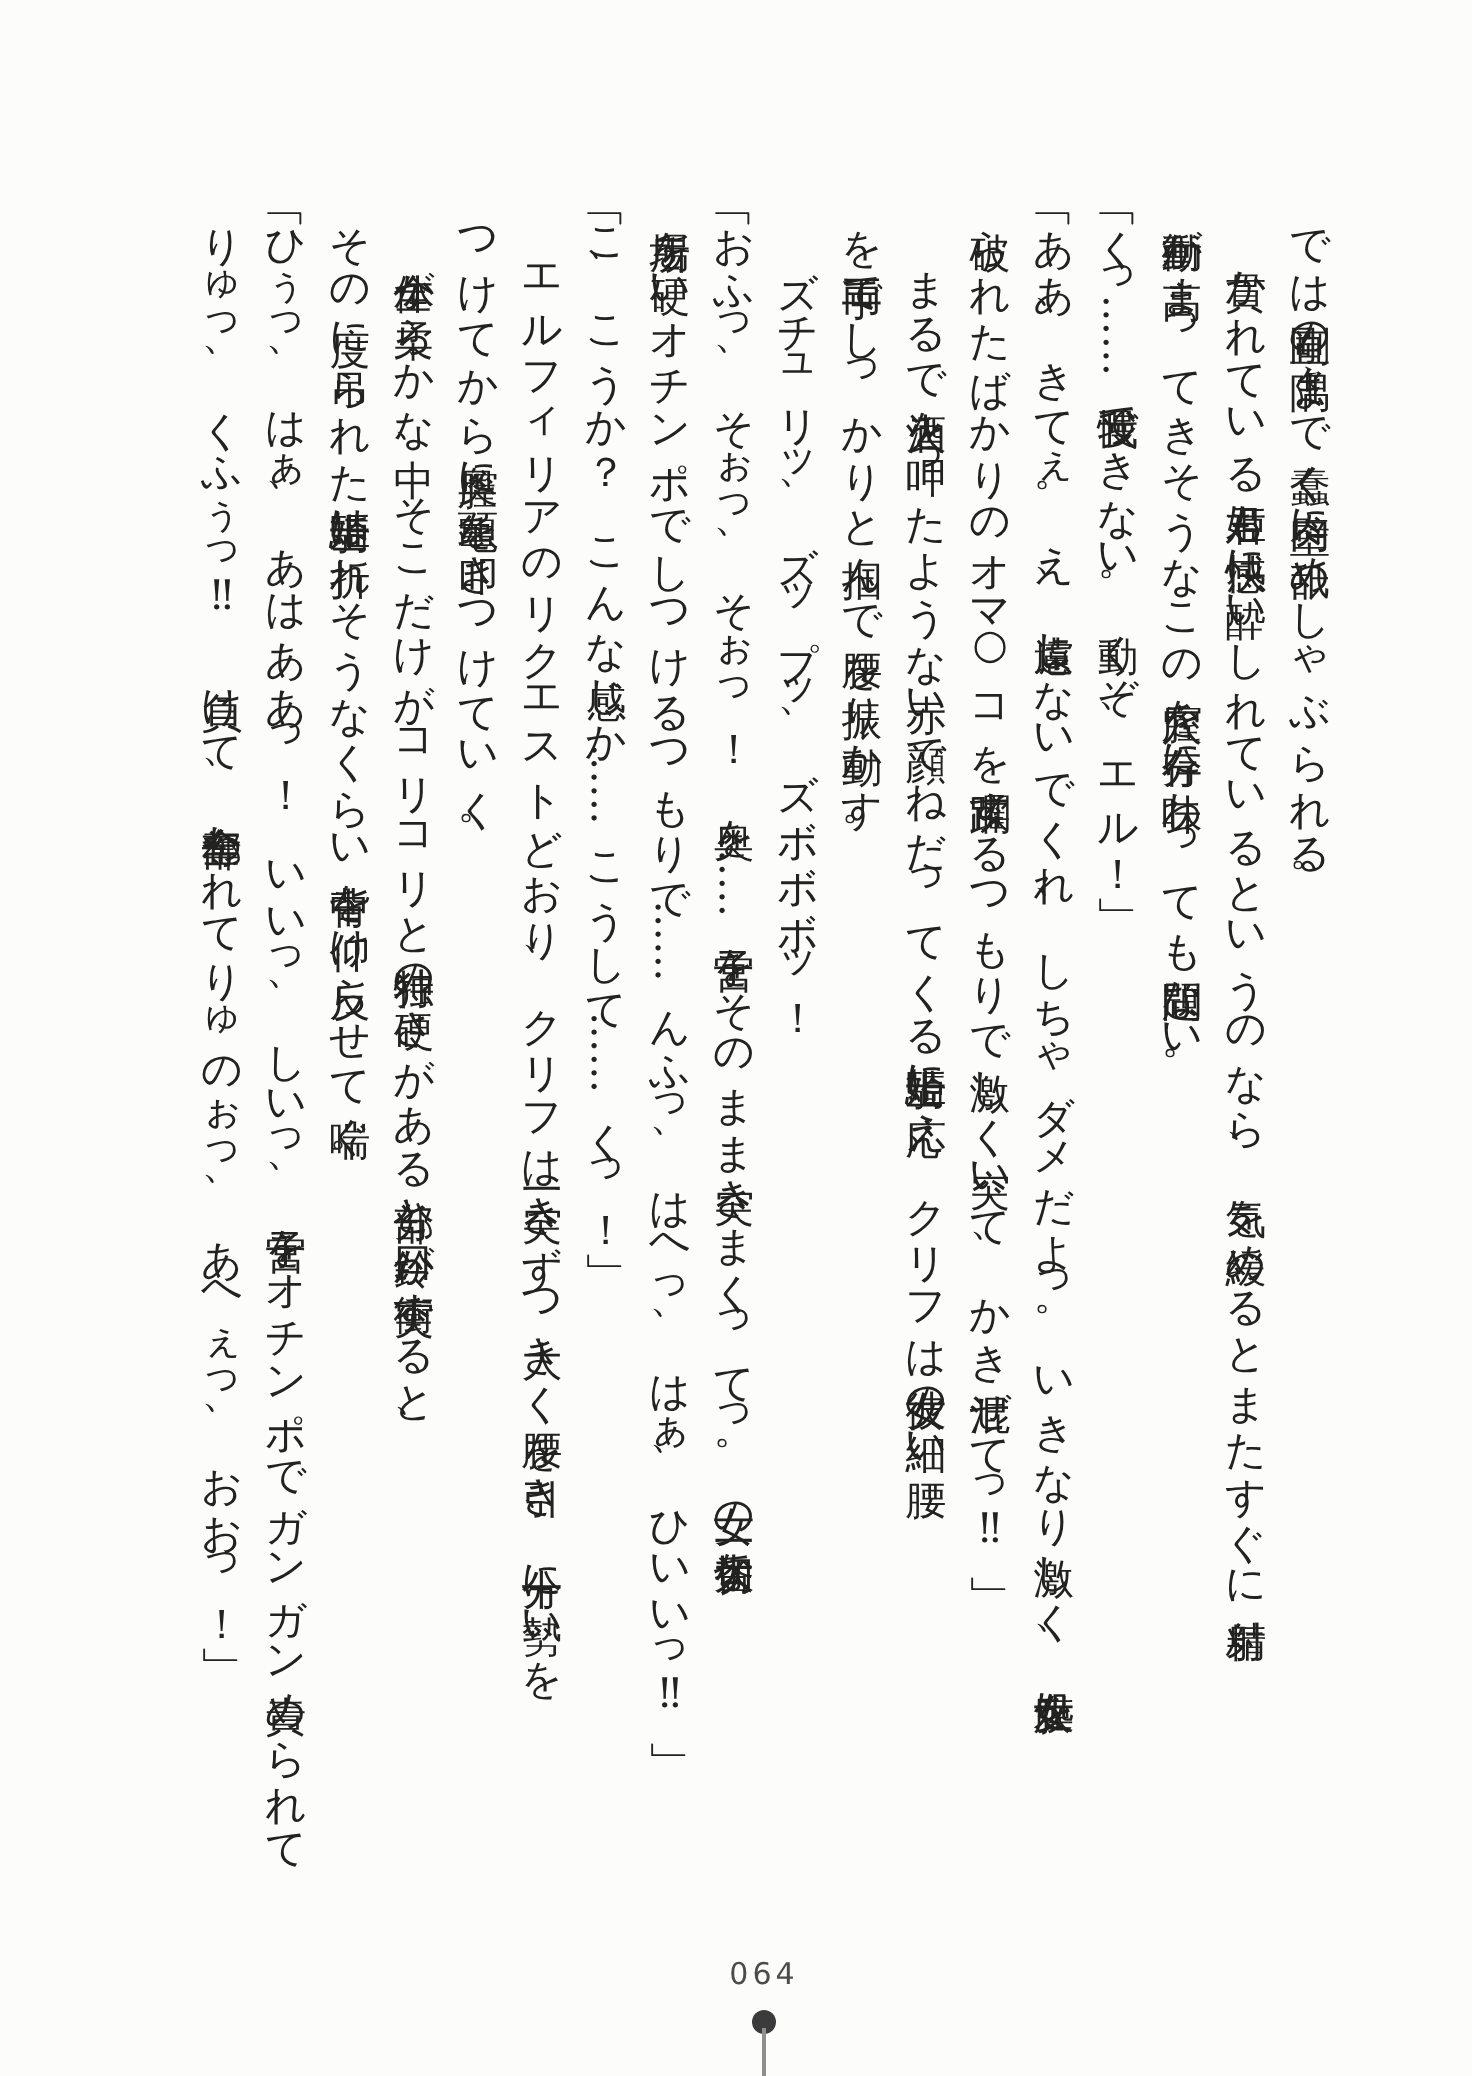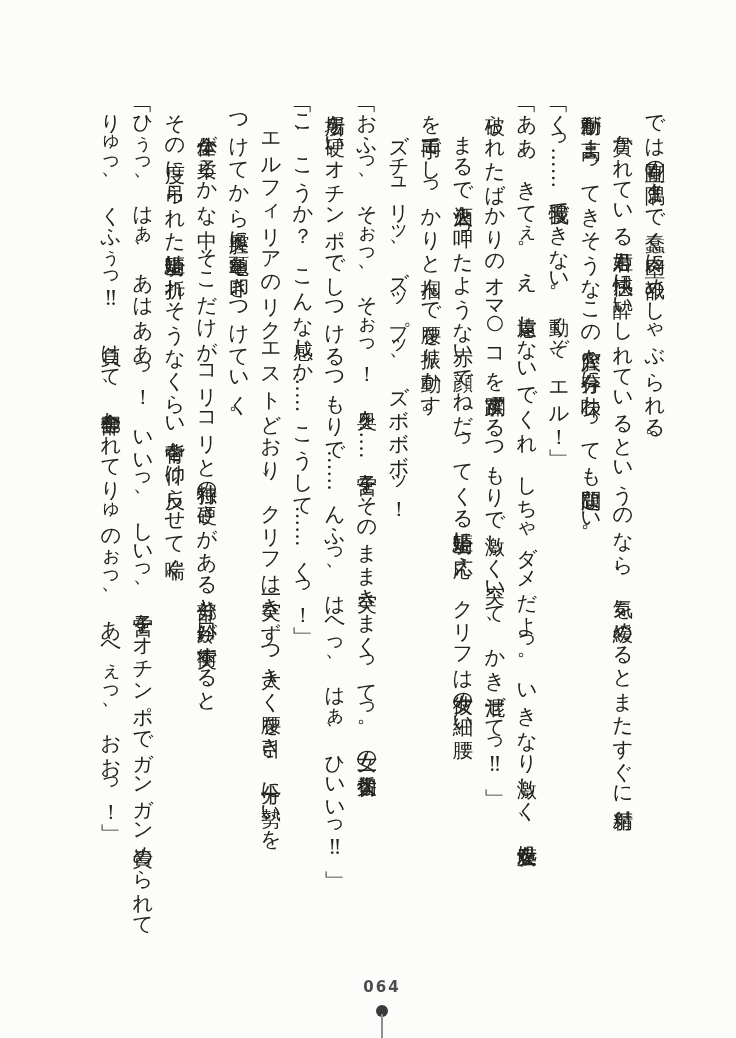--- a/index.html
+++ b/index.html
@@ -44,21 +44,20 @@
   .page-number {
     position: absolute;
     left: 352px;
     top: 978px;
     width: 60px;
     text-align: center;
     font-family: "DejaVu Sans", "Liberation Sans", sans-serif;
     font-size: 15px;
     letter-spacing: 2px;
     color: #4c4c4c;
-    font-weight: bold;
   }
   .pin-dot {
     position: absolute;
     left: 376px;
     top: 1005px;
     width: 12px;
     height: 12px;
     border-radius: 50%;
     background: #3b3b3b;
   }

